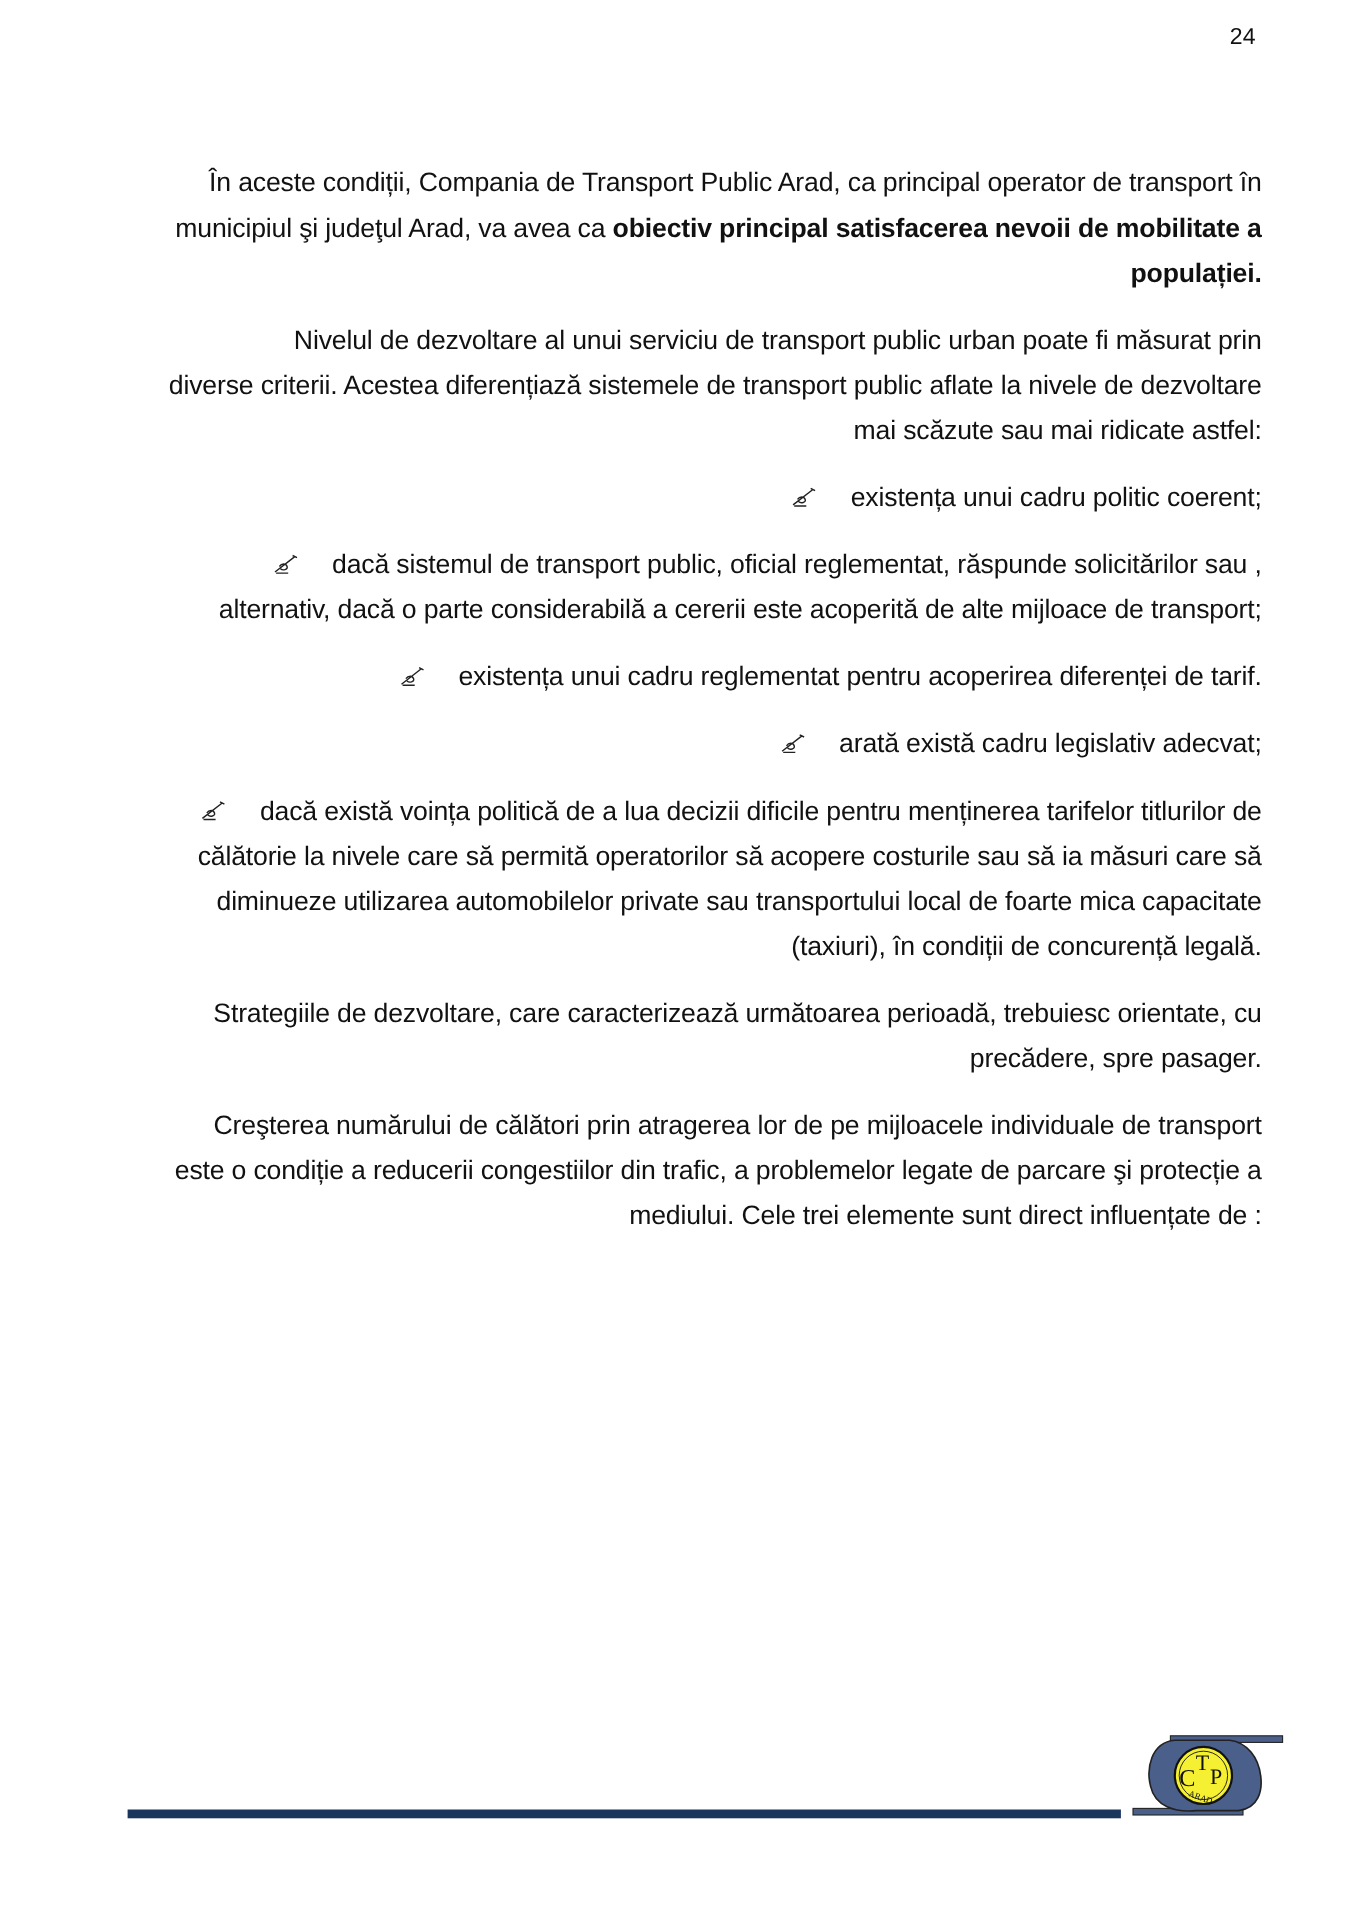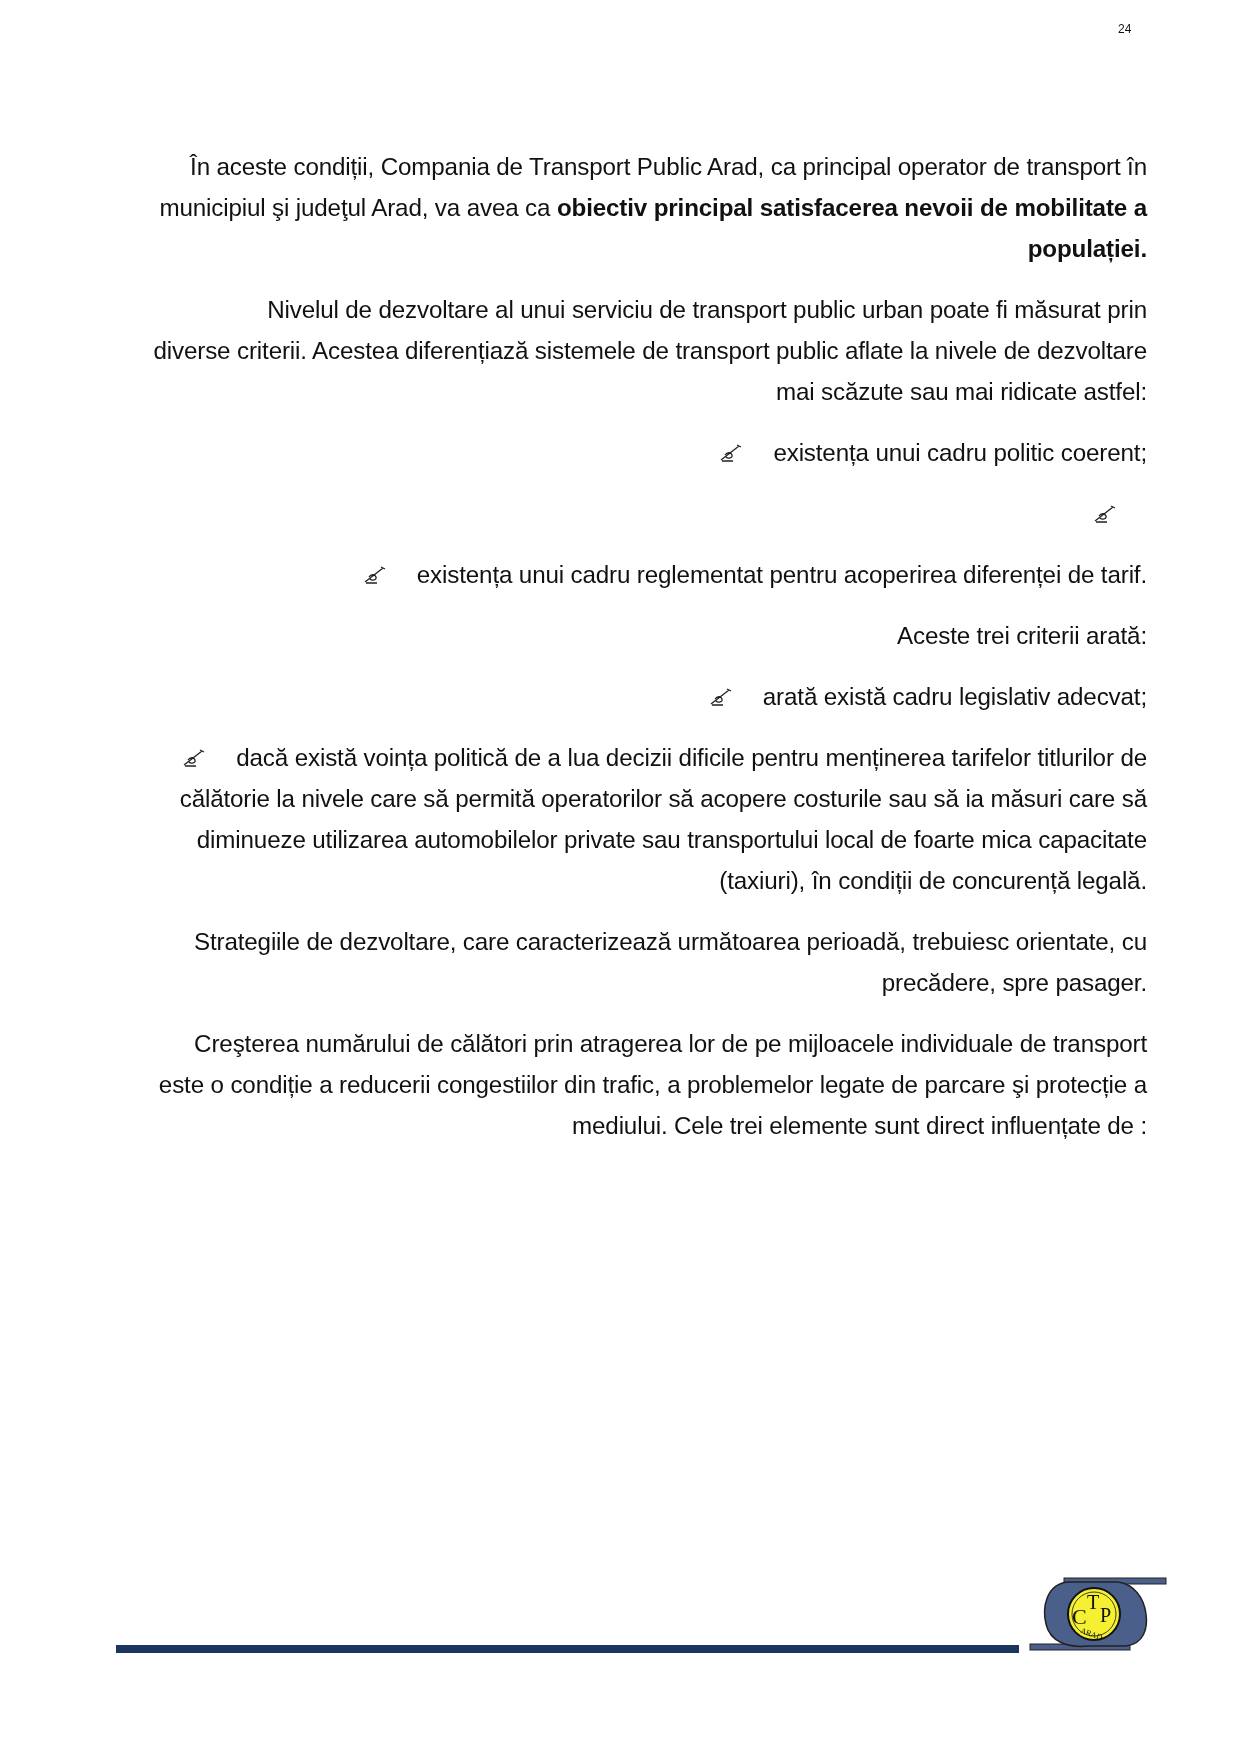--- a/index.html
+++ b/index.html
@@ -12,21 +12,21 @@
       height: 1754px;
       position: relative;
       overflow: hidden;
       font-family: "Liberation Sans", "DejaVu Sans", sans-serif;
       color: #111111;
     }
     .page-number {
       position: absolute;
       top: 22px;
       left: 1118px;
-      font-size: 12px;
+      font-size: 21px;
       color: #111;
     }
     .content {
       position: absolute;
       left: 147px;
       top: 146px;
       width: 1000px;
       font-size: 24.2px;
       line-height: 41px;
       letter-spacing: -0.15px;
@@ -79,27 +79,26 @@
   <p><span>În aceste condiții, Compania de Transport Public Arad, ca principal operator de transport în municipiul şi judeţul Arad, va avea ca </span><b>obiectiv principal satisfacerea nevoii de mobilitate a populației.</b></p>
 
   <p class="indent">Nivelul de dezvoltare al unui serviciu de transport public urban poate fi măsurat prin diverse criterii. Acestea diferențiază sistemele de transport public aflate la nivele de dezvoltare mai scăzute sau mai ridicate astfel:</p>
 
   <div>
     <p><span class="bullet-icon"><svg viewBox="0 0 24 20">
             <path d="M2 17 L20 3 M18 2 L22 4 M6 12 C8 9 12 9 13 12 C14 15 9 16 7 14 M3 18 L14 18" stroke="#222" stroke-width="1.3" fill="none"></path>
           </svg></span><span>existența unui cadru politic coerent;</span></p>
     <p><span class="bullet-icon"><svg viewBox="0 0 24 20">
             <path d="M2 17 L20 3 M18 2 L22 4 M6 12 C8 9 12 9 13 12 C14 15 9 16 7 14 M3 18 L14 18" stroke="#222" stroke-width="1.3" fill="none"></path>
-          </svg></span></p>
+          </svg></span><span>dacă sistemul de transport public, oficial reglementat, răspunde solicitărilor sau , alternativ, dacă o parte considerabilă a cererii este acoperită de alte mijloace de transport;</span></p>
     <p><span class="bullet-icon"><svg viewBox="0 0 24 20">
             <path d="M2 17 L20 3 M18 2 L22 4 M6 12 C8 9 12 9 13 12 C14 15 9 16 7 14 M3 18 L14 18" stroke="#222" stroke-width="1.3" fill="none"></path>
           </svg></span><span>existența unui cadru reglementat pentru acoperirea diferenței de tarif.</span></p>
   </div>
 
-  <p>Aceste trei criterii arată:</p>
 
   <div>
     <p><span class="bullet-icon"><svg viewBox="0 0 24 20">
             <path d="M2 17 L20 3 M18 2 L22 4 M6 12 C8 9 12 9 13 12 C14 15 9 16 7 14 M3 18 L14 18" stroke="#222" stroke-width="1.3" fill="none"></path>
           </svg></span><span>arată există cadru legislativ adecvat;</span></p>
     <p><span class="bullet-icon"><svg viewBox="0 0 24 20">
             <path d="M2 17 L20 3 M18 2 L22 4 M6 12 C8 9 12 9 13 12 C14 15 9 16 7 14 M3 18 L14 18" stroke="#222" stroke-width="1.3" fill="none"></path>
           </svg></span><span>dacă există voința politică de a lua decizii dificile pentru menținerea tarifelor titlurilor de călătorie la nivele care să permită operatorilor să acopere costurile sau să ia măsuri care să diminueze utilizarea automobilelor private sau transportului local de foarte mica capacitate (taxiuri), în condiții de concurență legală.</span></p>
   </div>
 

